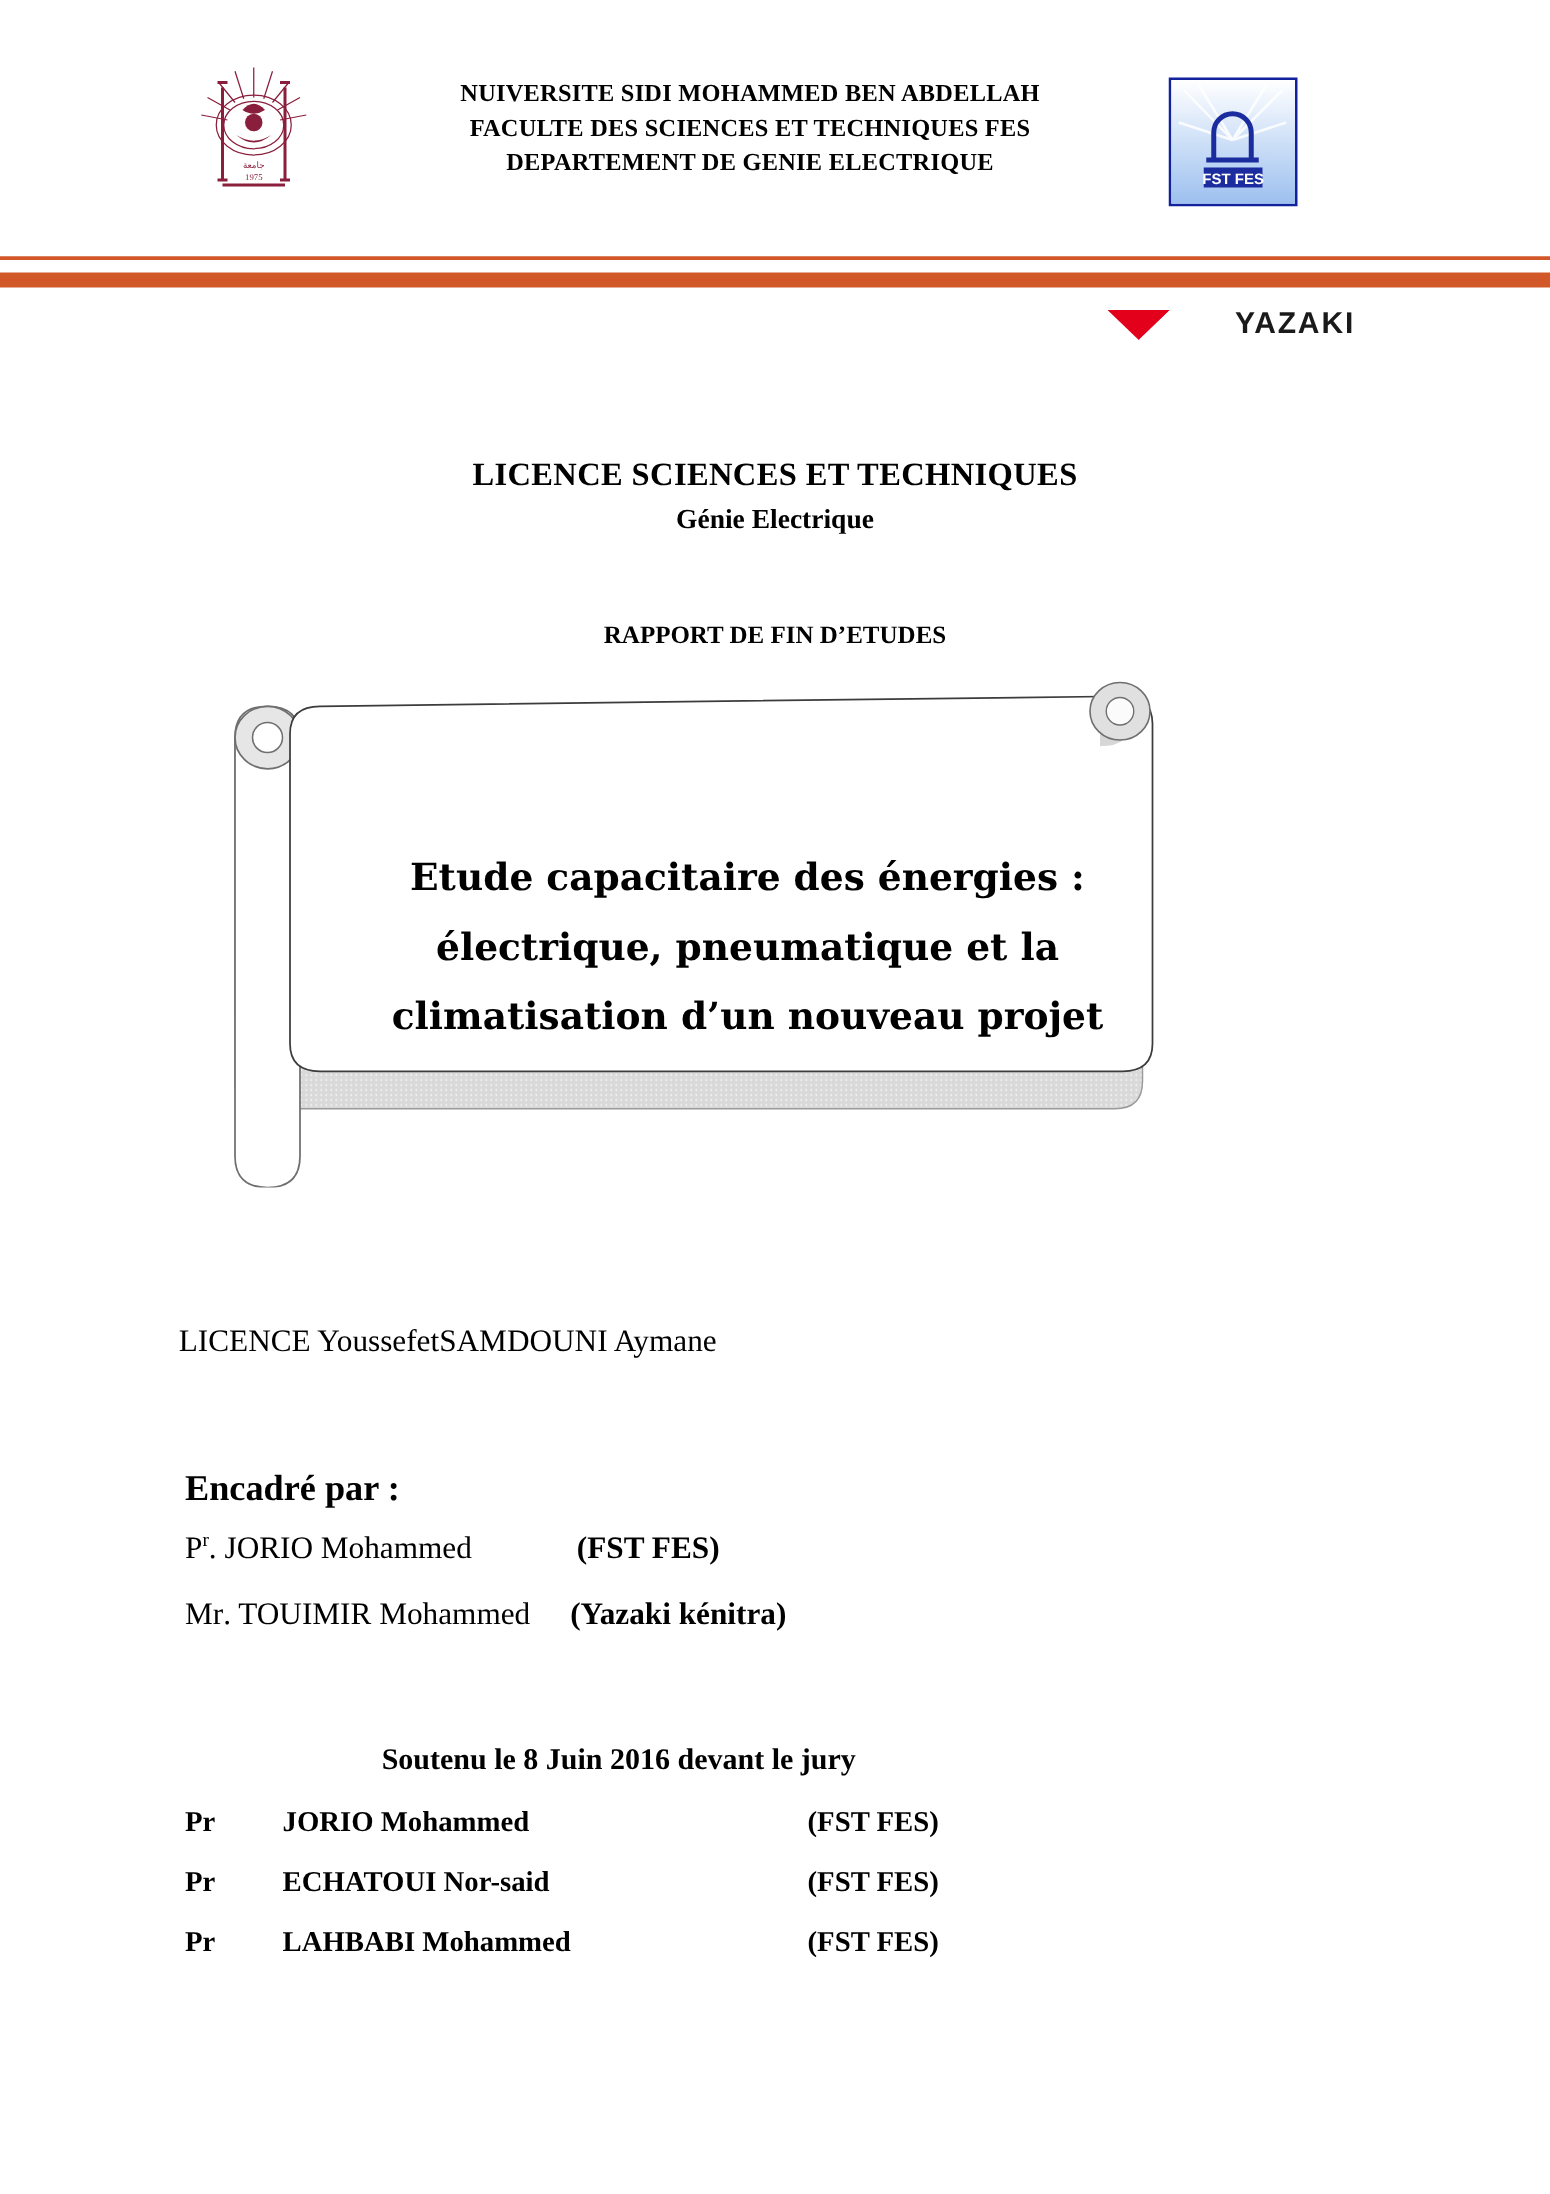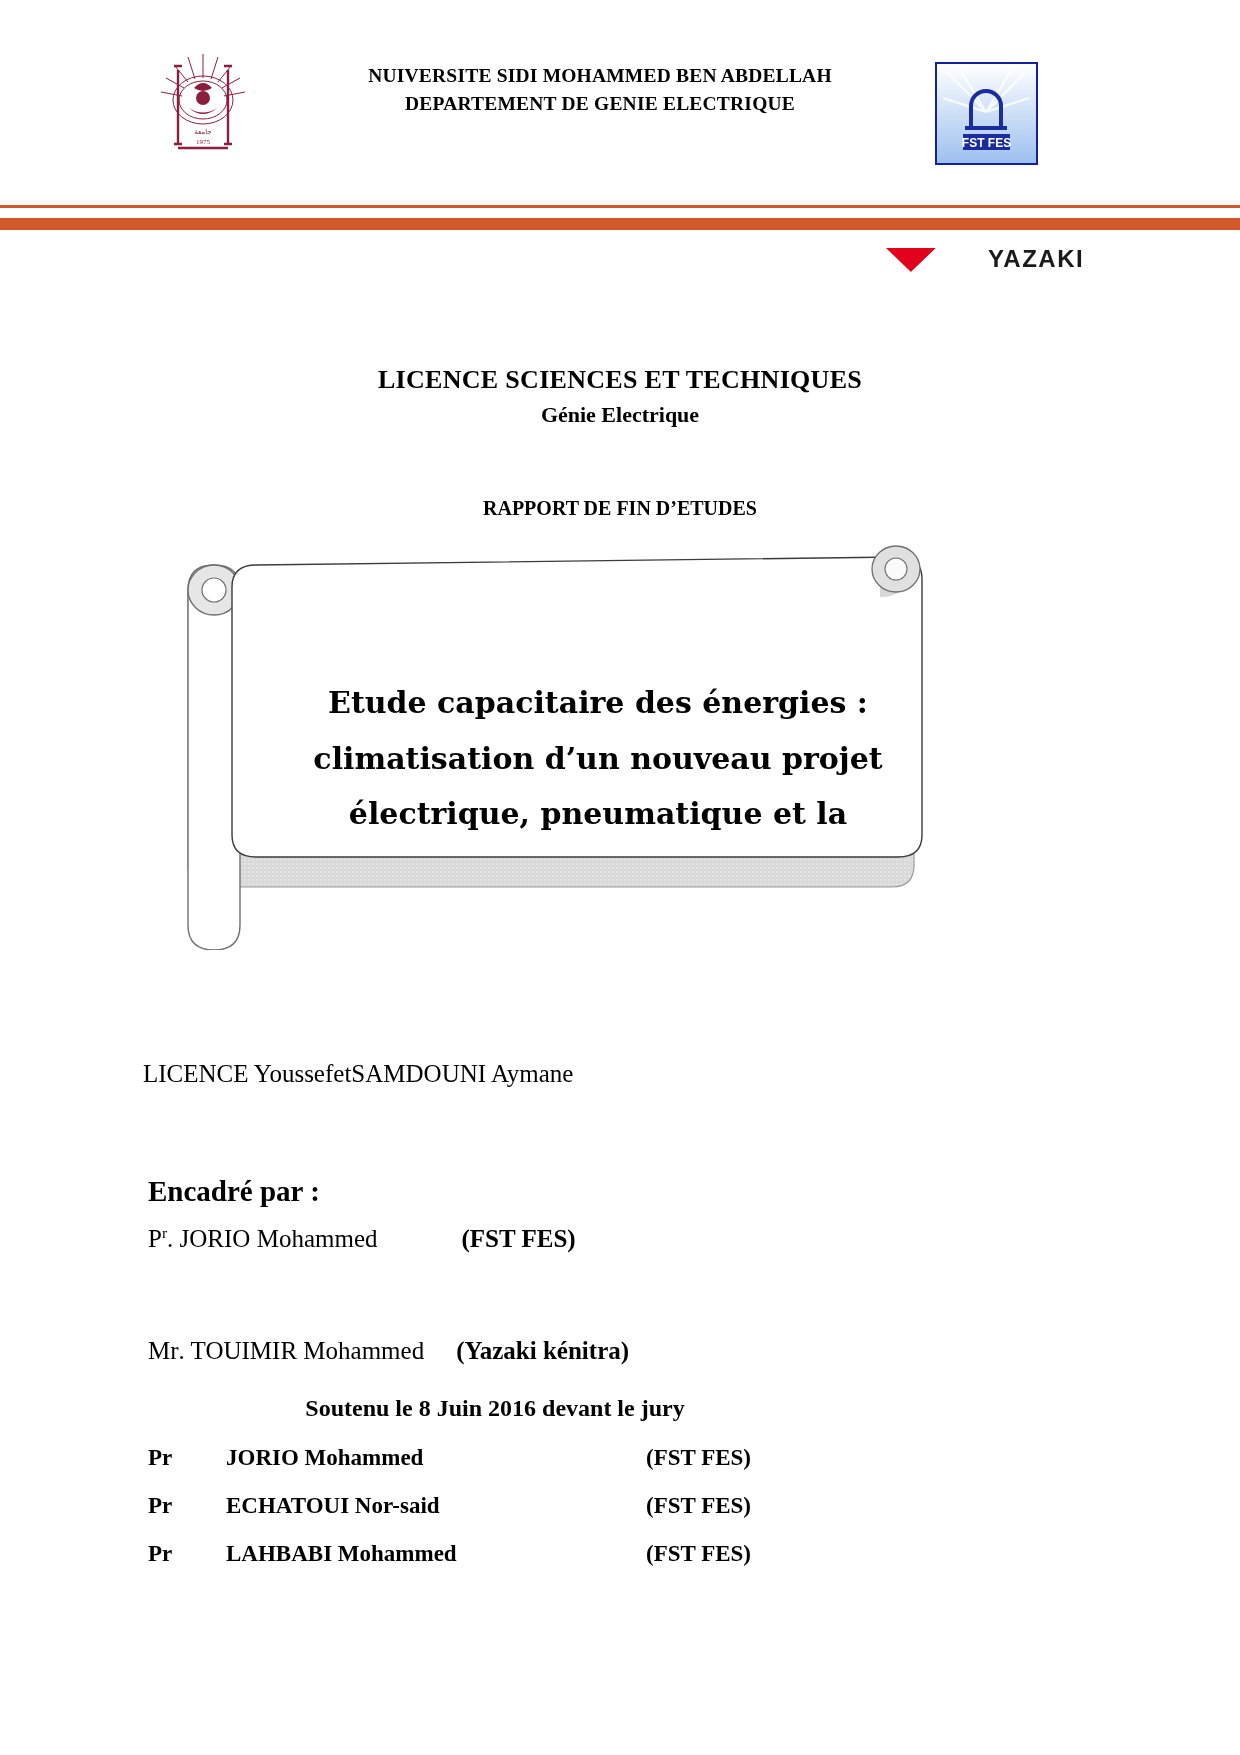--- a/index.html
+++ b/index.html
@@ -174,21 +174,21 @@
     font-size: 29px;
     font-weight: bold;
   }
   .sup-row {
     position: absolute;
     left: 148px;
     font-size: 25px;
     white-space: nowrap;
   }
   .sup-row.r1 { top: 1224px; }
-  .sup-row.r2 { top: 1336px; text-align: center; }
+  .sup-row.r2 { top: 1277px; text-align: center; }
   .sup-row .name { display: inline-block; }
   .sup-row .aff { font-weight: bold; }
   .sup-row .aff.a1 { margin-left: 84px; }
   .sup-row .aff.a2 { margin-left: 32px; }
   sup { font-size: 0.62em; vertical-align: super; }
 
   .soutenu {
     position: absolute;
     left: 0;
     top: 1395px;
@@ -241,20 +241,21 @@
       </g>
       <g fill="#8a1f3d" font-size="7" font-family="Liberation Serif, serif" text-anchor="middle">
         <text x="55" y="86">جامعة</text>
         <text x="55" y="96">1975</text>
       </g>
     </svg>
   </div>
 
   <div class="header-titles">
     <div>NUIVERSITE SIDI MOHAMMED BEN ABDELLAH</div>
+    <div>FACULTE DES SCIENCES ET TECHNIQUES FES</div>
     <div>DEPARTEMENT DE GENIE ELECTRIQUE</div>
   </div>
 
   <div class="fst-logo">
     <svg width="99" height="99" viewBox="0 0 99 99">
       <defs>
         <linearGradient id="gl" x1="0" y1="0" x2="0" y2="1">
           <stop offset="0%" stop-color="#ffffff"></stop>
           <stop offset="100%" stop-color="#9dc0ef"></stop>
         </linearGradient>
@@ -309,22 +310,22 @@
     <path d="M52 52 q0 -22 24 -22 L718 22 q24 0 24 22 L742 300 q0 22 -24 22 L76 322 q-24 0 -24 -22 Z" fill="#ffffff" stroke="#3c3c3c" stroke-width="1.4"></path>
 
     <path d="M700 18 q26 0 26 22 q0 22 -26 22 L700 18 Z" fill="#d7d7d7"></path>
     <ellipse cx="716" cy="34" rx="24" ry="23" fill="#e0e0e0" stroke="#6f6f6f" stroke-width="1.3"></ellipse>
     <ellipse cx="716" cy="34" rx="11" ry="11" fill="#fbfbfb" stroke="#6f6f6f" stroke-width="1.1"></ellipse>
   </svg>
 </div>
 
 <div class="scroll-text">
   <div>Etude capacitaire des énergies :</div>
+  <div>électrique, pneumatique et la</div>
   <div>climatisation d’un nouveau projet</div>
-  <div>électrique, pneumatique et la</div>
 </div>
 
 <div class="authors">LICENCE YoussefetSAMDOUNI Aymane</div>
 
 <div class="encadre-label">Encadré par :</div>
 
 <div class="sup-row r1">
   <span class="name">P</span><sup>r</sup><span class="name">. JORIO Mohammed</span><span class="aff a1">(FST FES)</span>
 </div>
 

